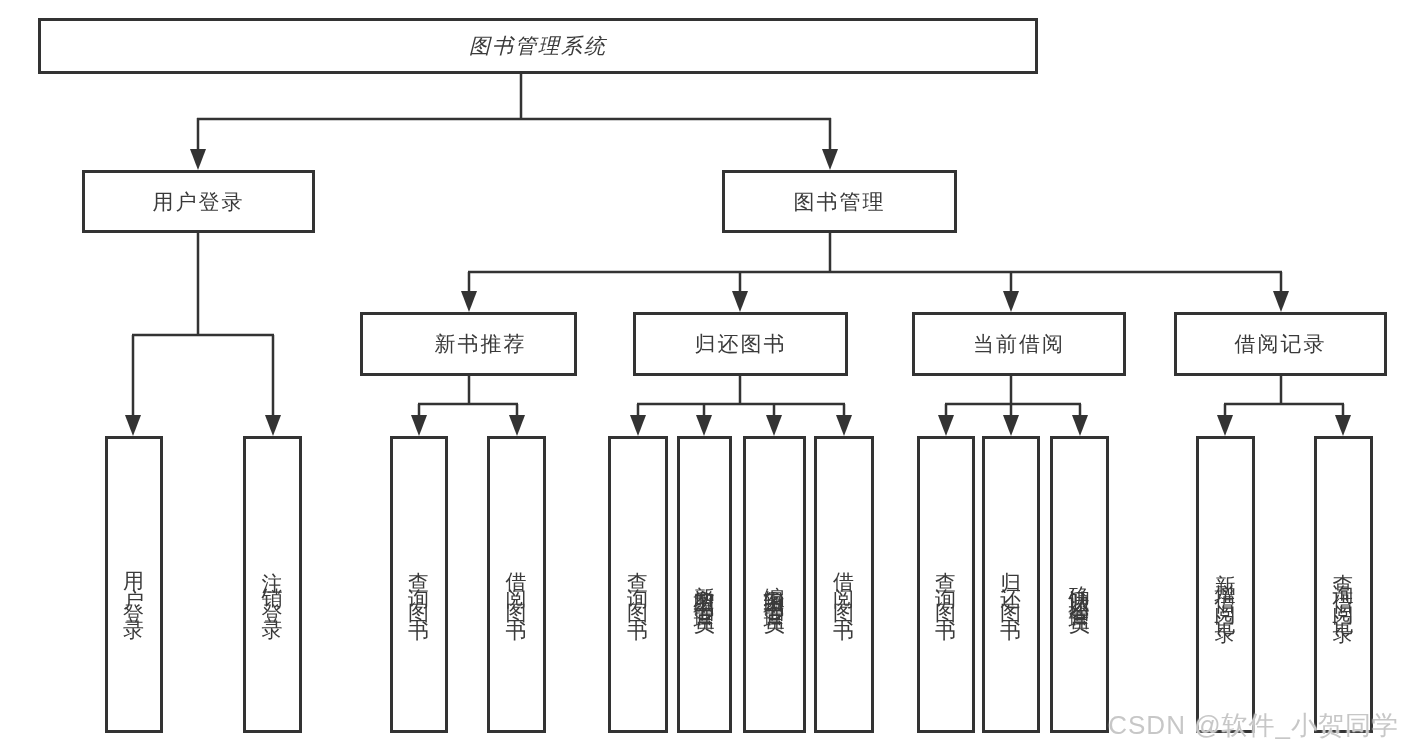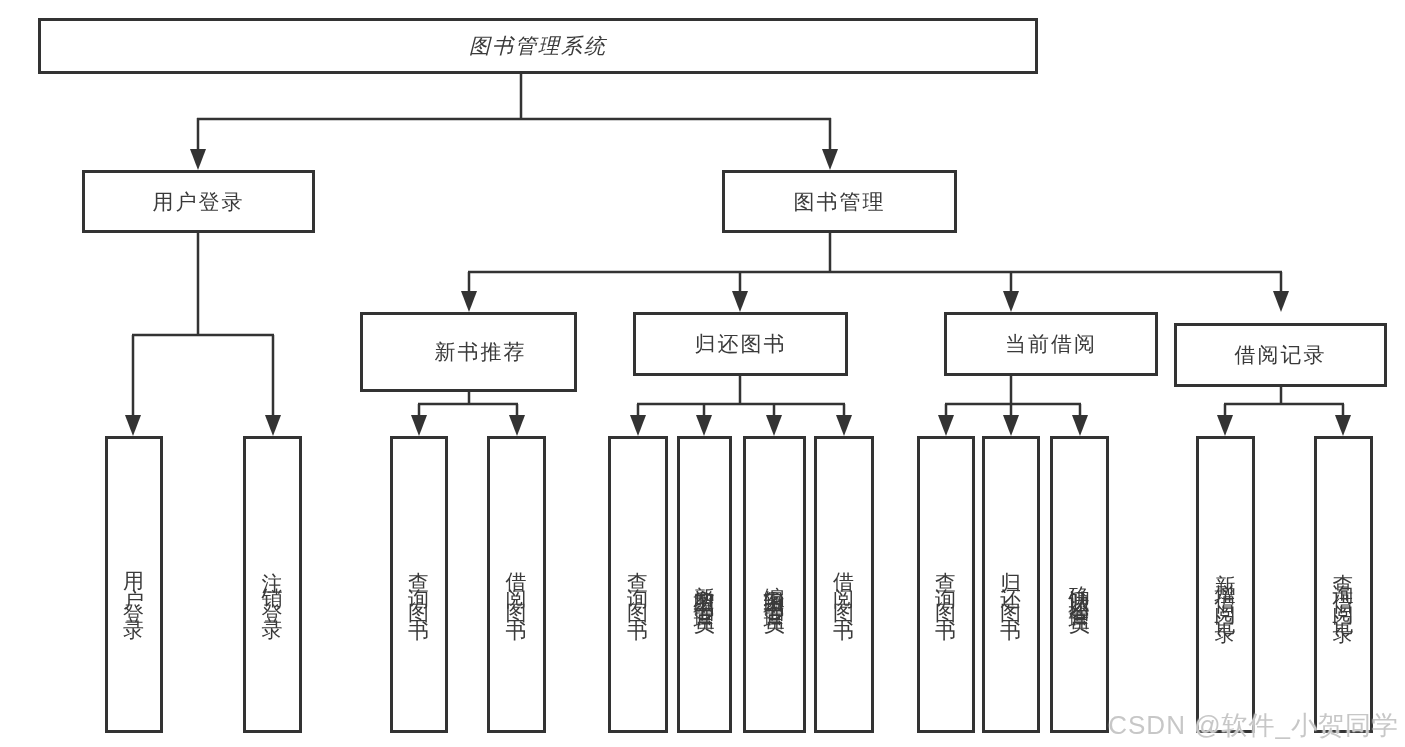--- a/index.html
+++ b/index.html
@@ -87,24 +87,24 @@
       <polygon points="1225,436 1217,415 1233,415"></polygon>
       <polygon points="1343,436 1335,415 1351,415"></polygon>
     </g>
   </svg>
 
   <div class="node" style="left:38px; top:18px; width:1000px; height:56px;font-style:italic;">图书管理系统</div>
 
   <div class="node" style="left:82px; top:170px; width:233px; height:63px;">用户登录</div>
   <div class="node" style="left:712px; top:170px; width:235px; height:63px;margin-left:10px;">图书管理</div>
 
-  <div class="node" style="left:360px; top:312px; width:217px; height:80px;padding-left:24px;">新书推荐</div>
+  <div class="node" style="left:360px; top:312px; width:217px; height:64px;padding-left:24px;">新书推荐</div>
   <div class="node" style="left:633px; top:312px; width:215px; height:64px;">归还图书</div>
-  <div class="node" style="left:944px; top:312px; width:214px; height:64px;">当前借阅</div>
-  <div class="node" style="left:1174px; top:323px; width:213px; height:64px;">借阅记录</div>
+  <div class="node" style="left:912px; top:312px; width:214px; height:64px;">当前借阅</div>
+  <div class="node" style="left:1174px; top:312px; width:213px; height:64px;">借阅记录</div>
 
   <div class="node v" style="left:105px; top:436px; width:58px; height:297px;">用户登录</div>
   <div class="node v" style="left:243px; top:436px; width:59px; height:297px;">注销登录</div>
 
   <div class="node v" style="left:390px; top:436px; width:58px; height:297px;">查询图书</div>
   <div class="node v" style="left:487px; top:436px; width:59px; height:297px;">借阅图书</div>
 
   <div class="node v" style="left:608px; top:436px; width:60px; height:297px;">查询图书</div>
   <div class="node v l" style="left:677px; top:436px; width:55px; height:297px;">新增图书（管理员）</div>
   <div class="node v l" style="left:743px; top:436px; width:63px; height:297px;">编辑图书（管理员）</div>

